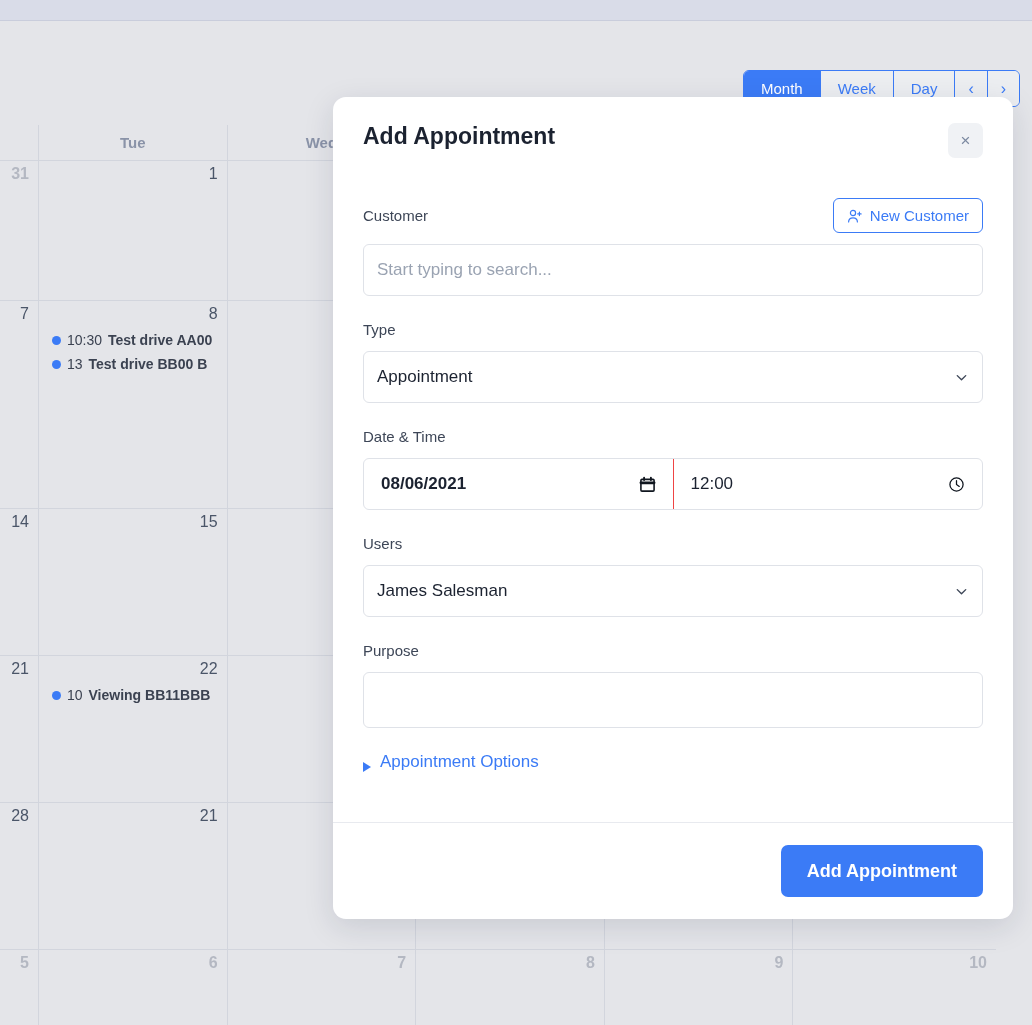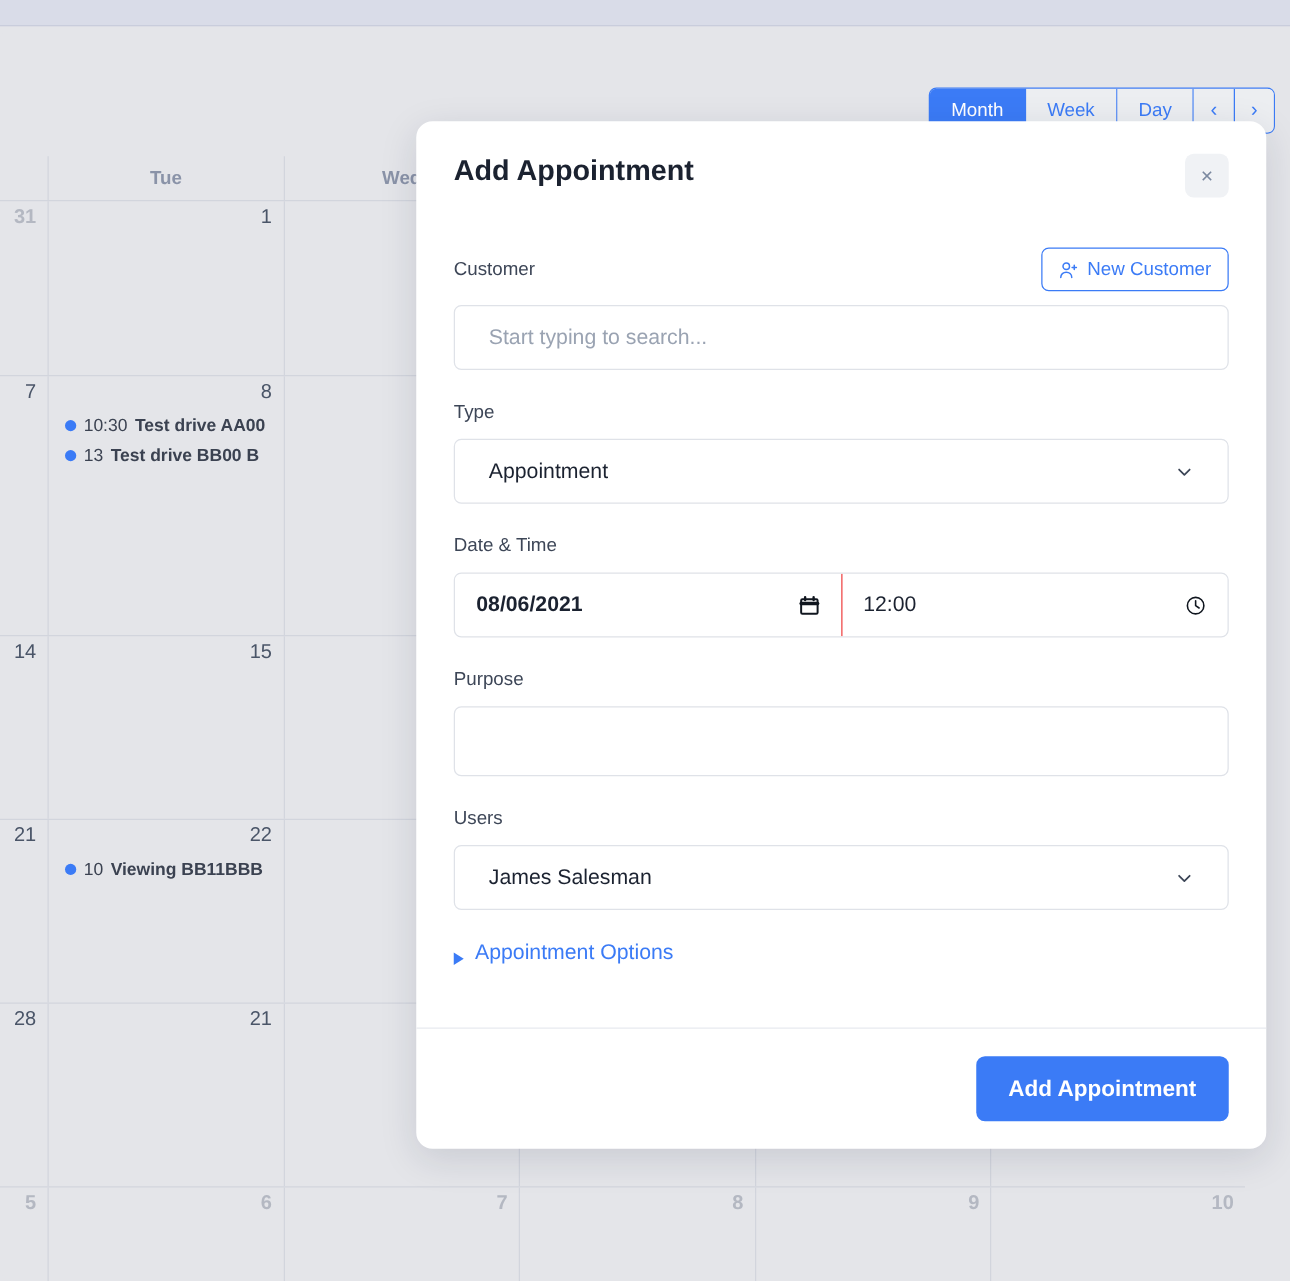--- a/index.html
+++ b/index.html
@@ -207,21 +207,21 @@
     cursor: pointer;
     font-family: "Liberation Sans", sans-serif;
     white-space: nowrap;
   }
   .ctrl {
     width: 100%;
     height: 52px;
     border: 1px solid #dfe2e8;
     border-radius: 6px;
     background: #ffffff;
-    padding: 0 27px;
+    padding: 0 13px;
     font-size: 17px;
     color: #1b2230;
     font-family: "Liberation Sans", sans-serif;
     display: flex;
     align-items: center;
   }
   .ctrl.placeholder { color: #9aa3b2; }
   .select-ctrl {
     justify-content: space-between;
     cursor: pointer;
@@ -526,41 +526,41 @@
                 <path d="M8 4.4V8l2.6 1.8"></path>
               </svg>
             </span>
           </div>
         </div>
       </div>
 
       
       <div class="field">
         <div class="field-head">
-          <span class="field-label">Purpose</span>
-        </div>
-        <div class="textarea-ctrl"></div>
-      </div>
-
-      
-      <div class="field">
-        <div class="field-head">
           <span class="field-label">Users</span>
         </div>
         <div class="ctrl select-ctrl">
           <span>James Salesman</span>
           <span class="chev">
             <svg width="15" height="15" viewBox="0 0 16 16" fill="none" stroke="#3d4657" stroke-width="1.5" stroke-linecap="round" stroke-linejoin="round">
               <path d="M3.5 6l4.5 4.5L12.5 6"></path>
             </svg>
           </span>
         </div>
       </div>
 
       
+      <div class="field">
+        <div class="field-head">
+          <span class="field-label">Purpose</span>
+        </div>
+        <div class="textarea-ctrl"></div>
+      </div>
+
+      
       <div id="appt-options">
         <span class="tri"></span>
         <span>Appointment Options</span>
       </div>
 
     </div>
 
     <div id="modal-footer">
       <button id="submit-btn">Add Appointment</button>
     </div>

